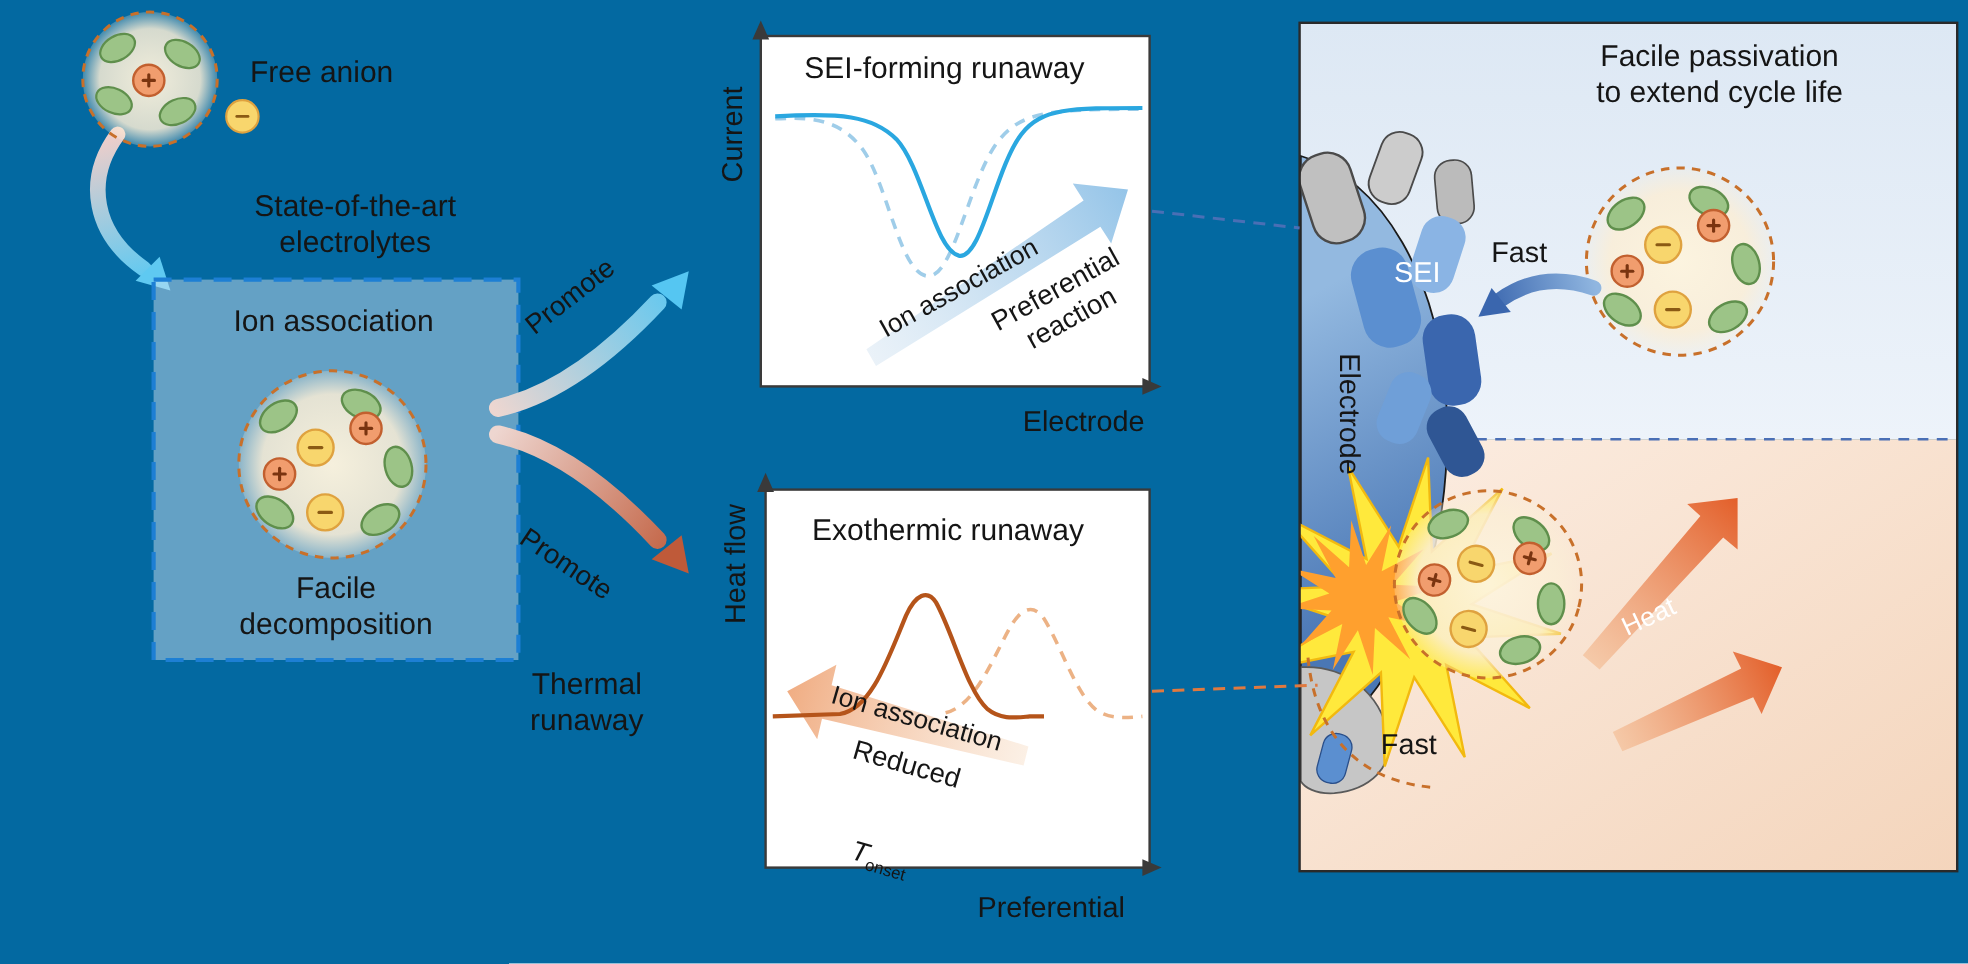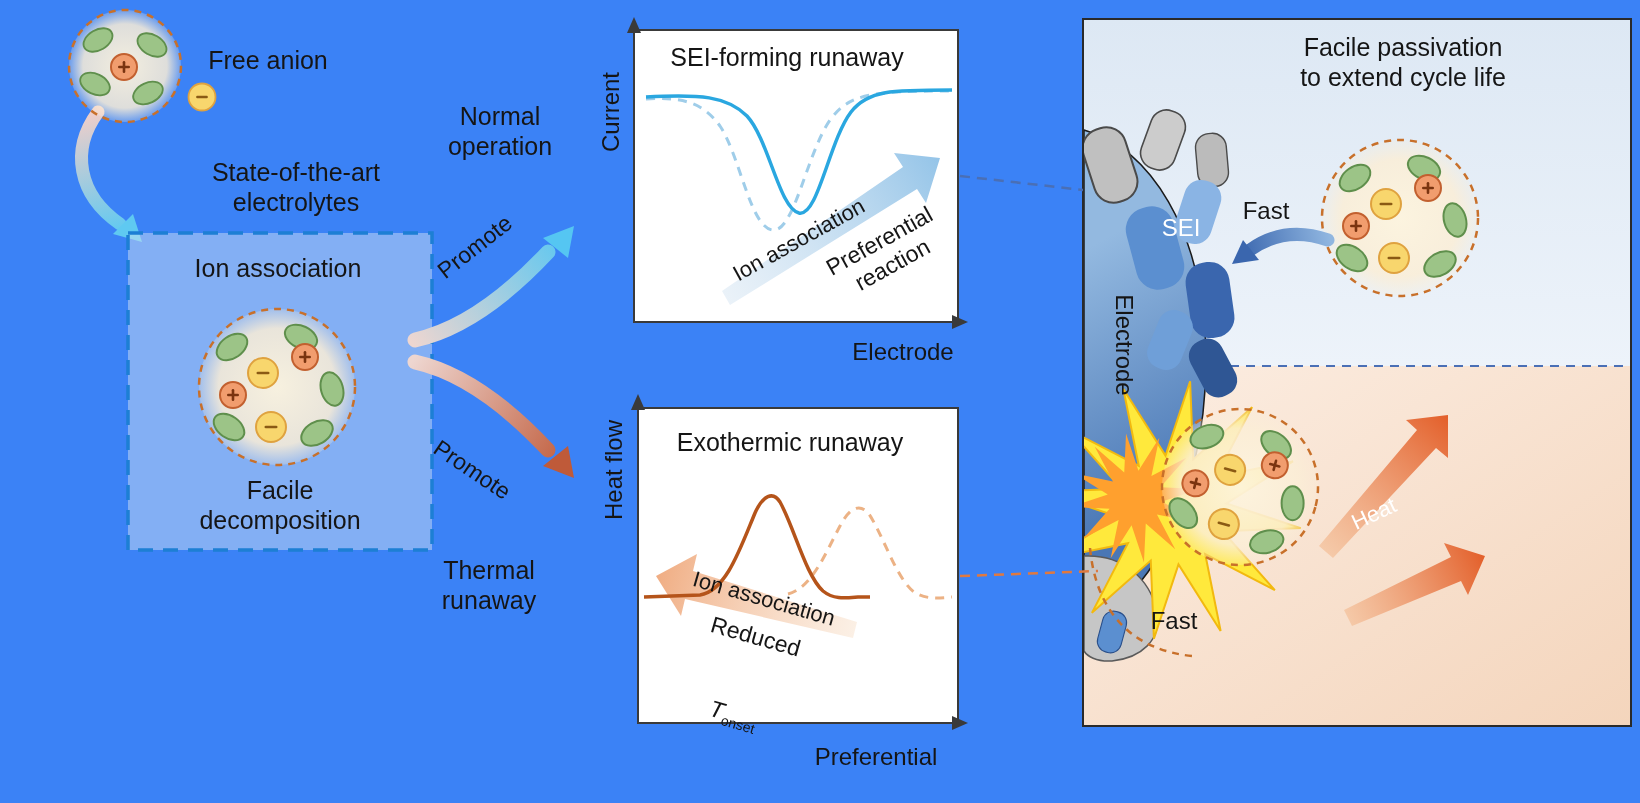--- a/index.html
+++ b/index.html
@@ -1,16 +1,16 @@
 <!DOCTYPE html>
 <html><head>
 <meta charset="utf-8">
 <style>
   html,body{margin:0;padding:0;background:#fff;}
-  #fig{position:relative;width:1640px;height:803px;background:#3b82f6;
+  #fig{position:relative;width:1640px;height:803px;background:#0369a1;
        font-family:"Liberation Sans",sans-serif;overflow:hidden;}
   #fig > svg{position:absolute;left:0;top:0;}
   .lbl{position:absolute;transform:translate(-50%,-50%);font-size:25px;line-height:30px;
        color:#151515;text-align:center;white-space:pre;}
   .s24{font-size:24px;line-height:28px;}
   .s23{font-size:23px;line-height:27px;}
   .s22{font-size:22px;line-height:26px;}
   .white{color:#ffffff;}
   .ital{font-style:italic;}
   sub{font-size:14px;}
@@ -187,22 +187,20 @@
   <line x1="960" y1="176" x2="1083" y2="190" stroke="#4a6fb5" stroke-width="2.5" stroke-dasharray="10 7"></line>
   <line x1="960" y1="576" x2="1098" y2="571" stroke="#e0793f" stroke-width="2.5" stroke-dasharray="10 7"></line>
 </svg>
 
 <div class="lbl" style="left:268px;top:60px">Free anion</div>
 <div class="lbl" style="left:296px;top:187px">State-of-the-art
 electrolytes</div>
 <div class="lbl" style="left:278px;top:268px">Ion association</div>
 <div class="lbl" style="left:280px;top:505px">Facile
 decomposition</div>
-<div class="lbl" style="left:500px;top:131px">Normal
-operation</div>
 <div class="lbl s23" style="left:475px;top:247px;transform:translate(-50%,-50%) rotate(-38deg)">Promote</div>
 <div class="lbl s23" style="left:472px;top:470px;transform:translate(-50%,-50%) rotate(34deg)">Promote</div>
 <div class="lbl" style="left:489px;top:585px">Thermal
 runaway</div>
 
 <div class="lbl" style="left:787px;top:57px">SEI-forming runaway</div>
 <div class="lbl s24" style="left:611px;top:112px;transform:translate(-50%,-50%) rotate(-90deg)">Current</div>
 <div class="lbl s24" style="left:903px;top:352px">Electrode</div>
 <div class="lbl s22" style="left:799px;top:240px;transform:translate(-50%,-50%) rotate(-29deg)">Ion association</div>
 <div class="lbl s23" style="left:886px;top:253px;transform:translate(-50%,-50%) rotate(-29deg)">Preferential
@@ -210,21 +208,21 @@
 
 <div class="lbl" style="left:790px;top:442px">Exothermic runaway</div>
 <div class="lbl s24" style="left:614px;top:470px;transform:translate(-50%,-50%) rotate(-90deg)">Heat flow</div>
 <div class="lbl s24" style="left:876px;top:757px">Preferential</div>
 <div class="lbl s22" style="left:764px;top:599px;transform:translate(-50%,-50%) rotate(16deg)">Ion association</div>
 <div class="lbl s23" style="left:747px;top:667px;transform:translate(-50%,-50%) rotate(16deg)">
   <div>Reduced</div>
   <div><span class="ital">T</span><sub>onset</sub></div>
 </div>
 
-<div class="lbl" style="left:1403px;top:62px">Facile passivation
+<div class="lbl" style="left:1433px;top:62px">Facile passivation
 to extend cycle life</div>
 <div class="lbl s24" style="left:1124px;top:345px;transform:translate(-50%,-50%) rotate(90deg)">Electrode</div>
 <div class="lbl s24 white" style="left:1181px;top:228px">SEI</div>
 <div class="lbl s24" style="left:1266px;top:211px">Fast</div>
 <div class="lbl s24" style="left:1174px;top:621px">Fast</div>
 <div class="lbl s22 white" style="left:1374px;top:514px;transform:translate(-50%,-50%) rotate(-25deg)">Heat</div>
 
 </div>
 
 </body></html>

